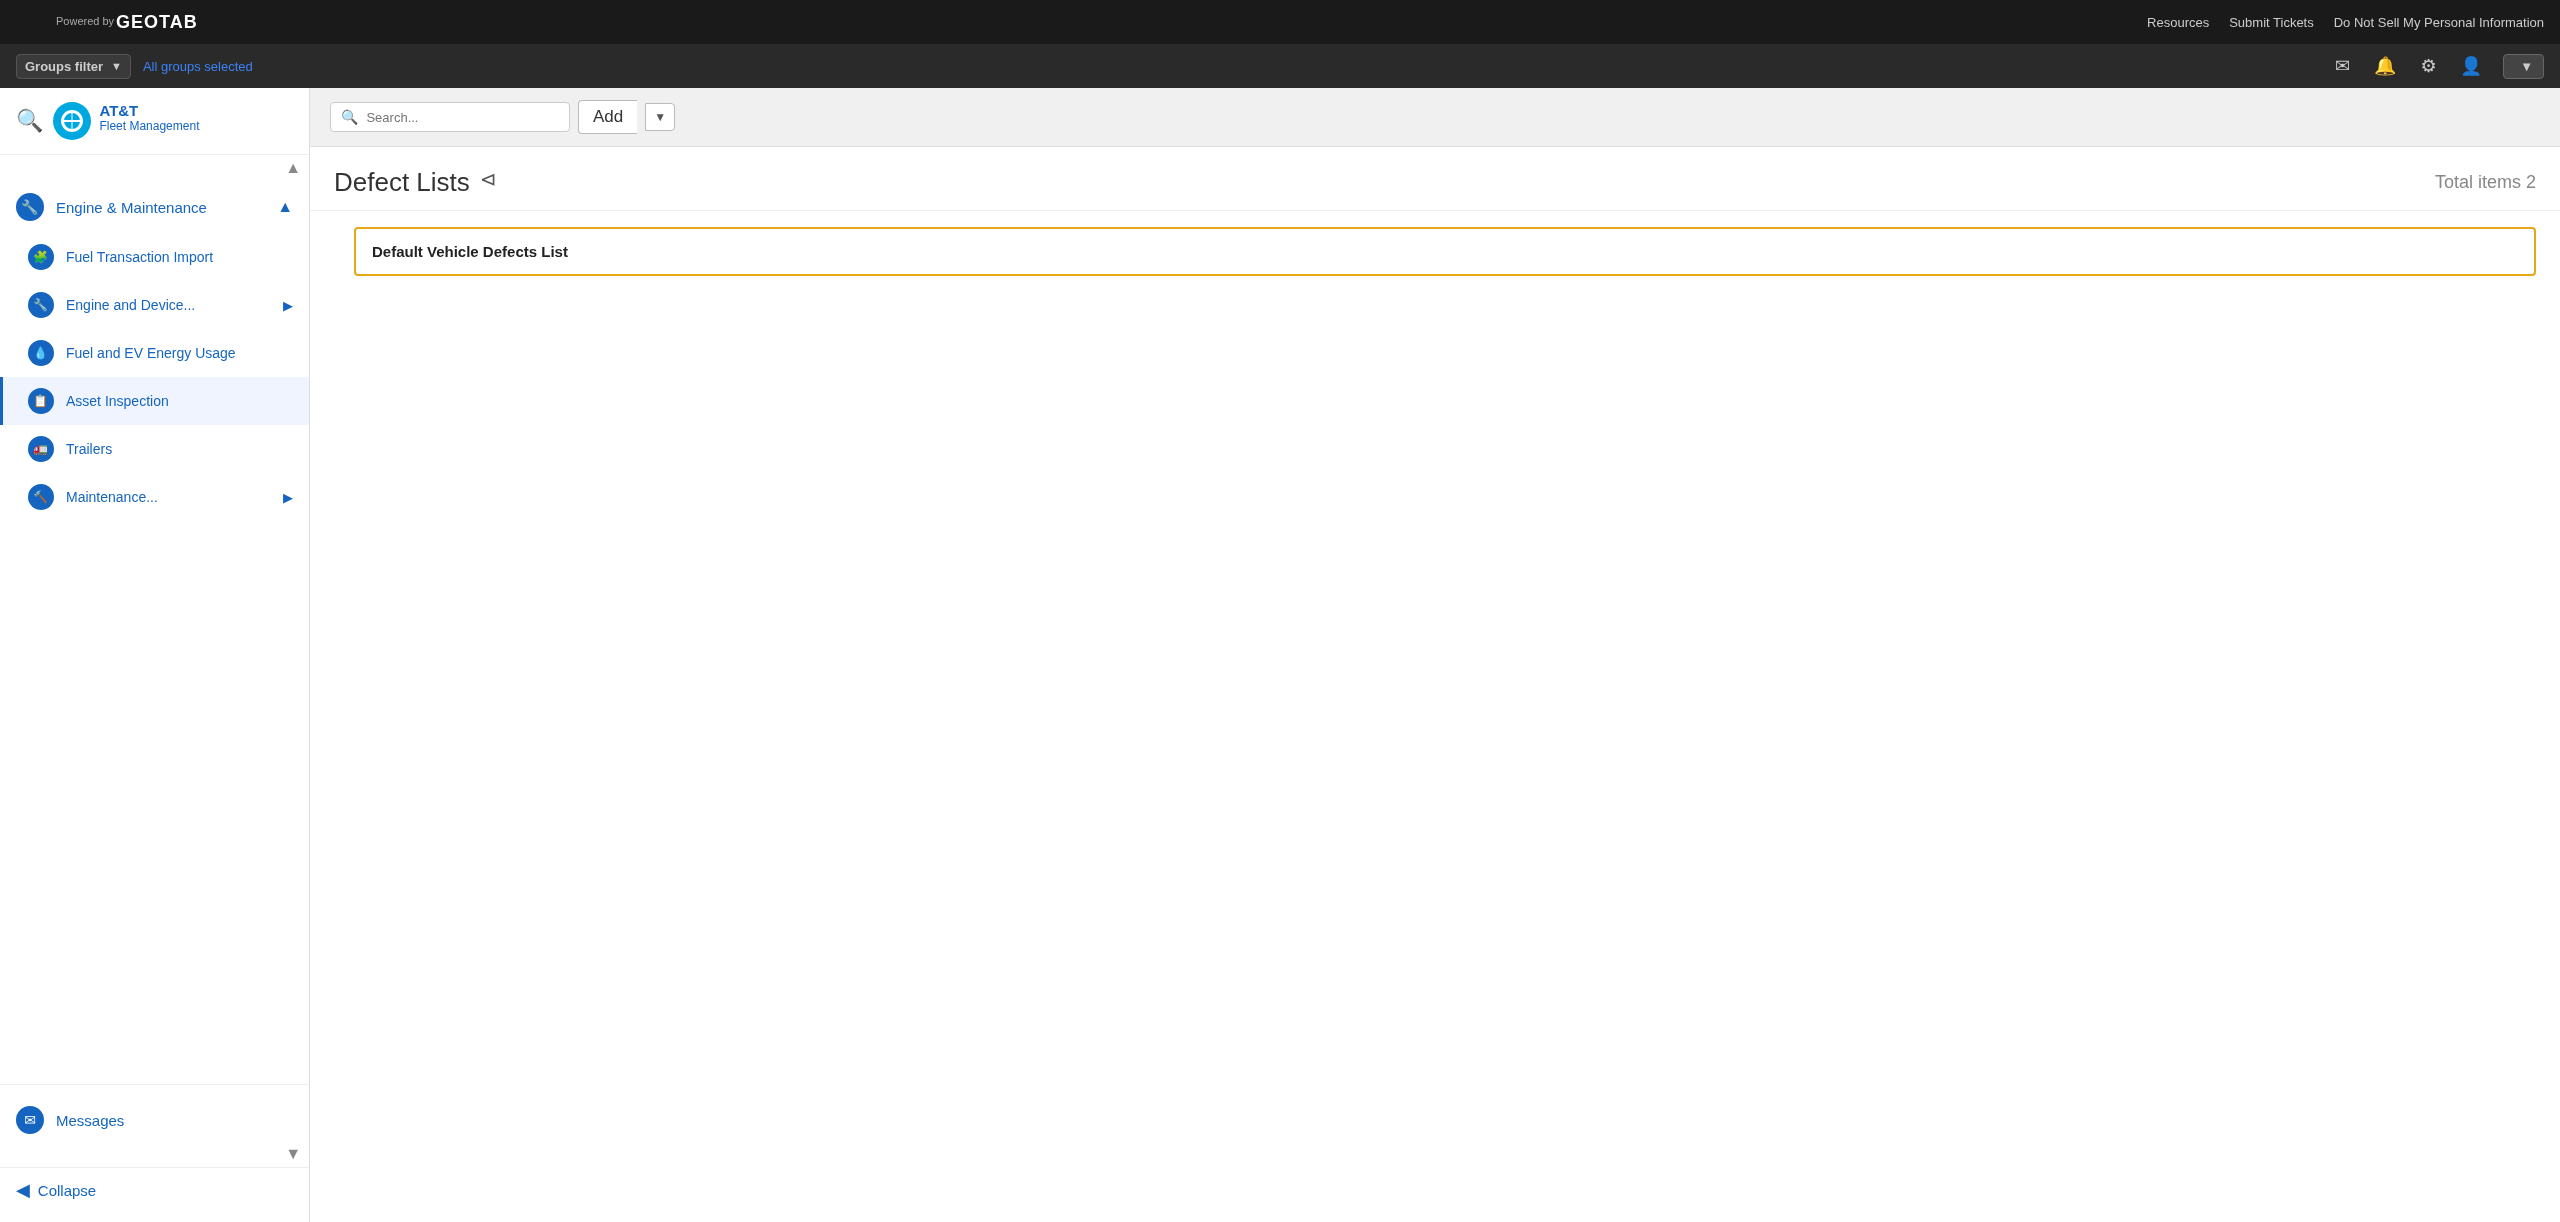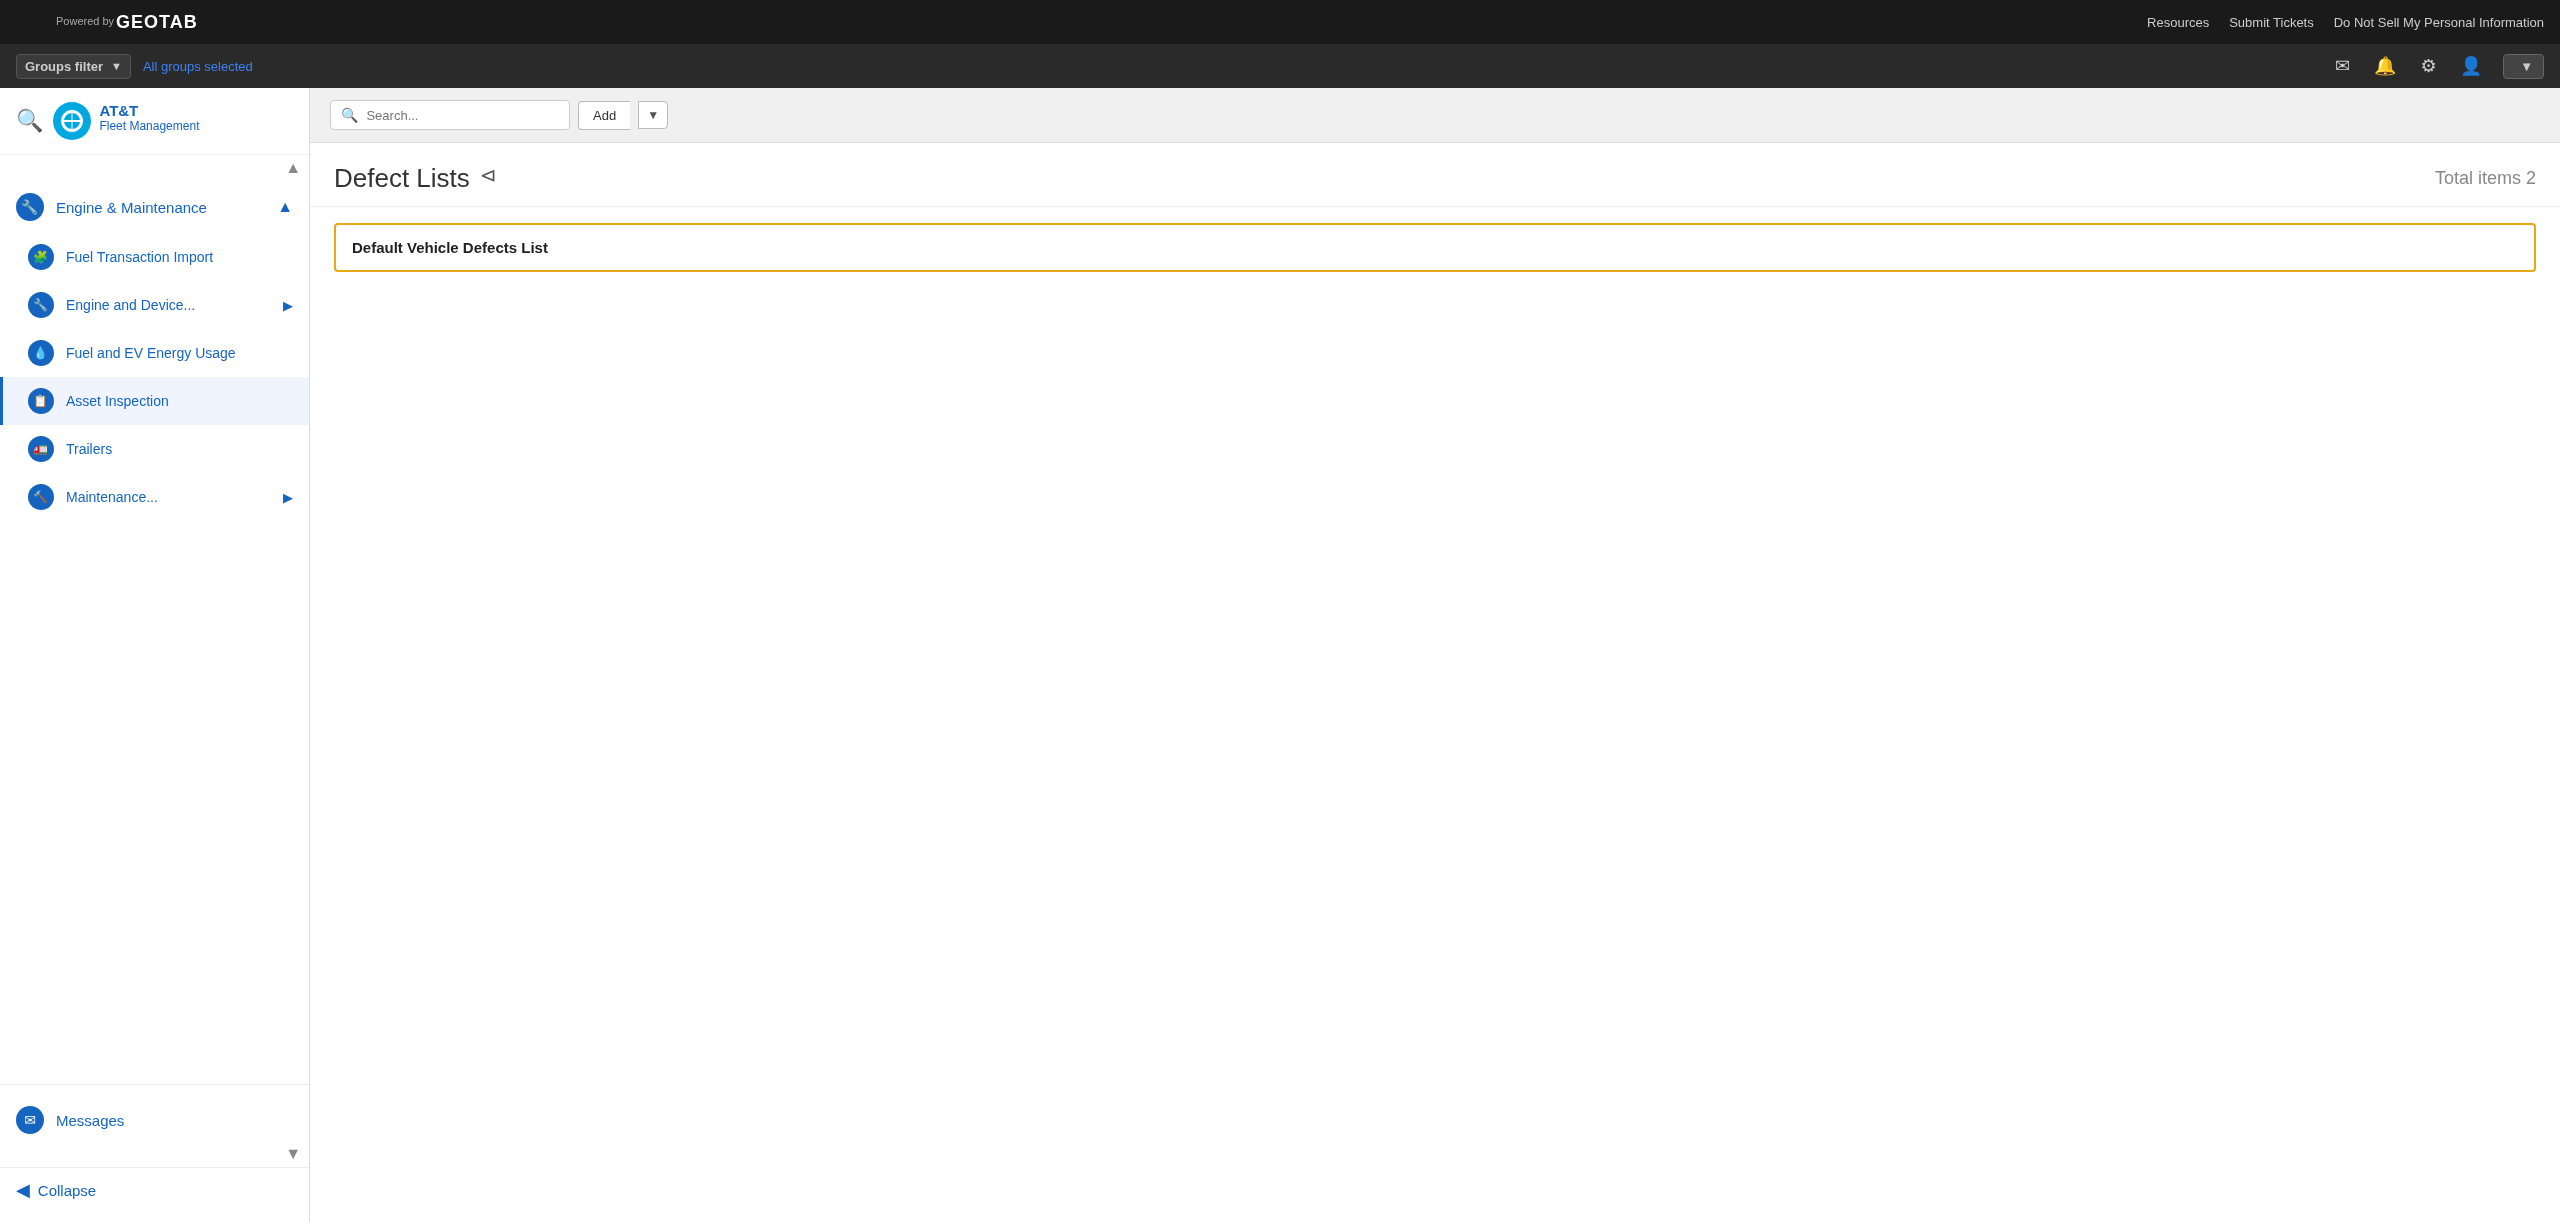--- a/index.html
+++ b/index.html
@@ -390,21 +390,21 @@
       color: #333;
       width: 100%;
       background: transparent;
     }
     .add-btn {
       background: white;
       border: 1px solid #bbb;
       border-right: none;
       border-radius: 4px 0 0 4px;
       padding: 6px 14px;
-      font-size: 13px;
+      font-size: 17px;
       cursor: pointer;
       color: #333;
     }
     .add-dropdown-btn {
       background: white;
       border: 1px solid #bbb;
       border-radius: 0 4px 4px 0;
       padding: 6px 8px;
       font-size: 12px;
       cursor: pointer;
@@ -456,20 +456,21 @@
       color: #222;
       font-weight: 500;
       cursor: pointer;
       border-radius: 4px;
     }
     .defect-item.selected {
       border: 2px solid #e6a817;
       border-radius: 4px;
       background: white;
       font-weight: 700;
+      margin-left: 20px;
     }
   </style>
 </head>
 <body>
 
 <div class="top-nav">
   <div class="top-nav-left">
     <div class="geotab-logo">
       <span class="powered-by-text">Powered by</span>
       <span class="geotab-logo-text">GEOTAB</span>

